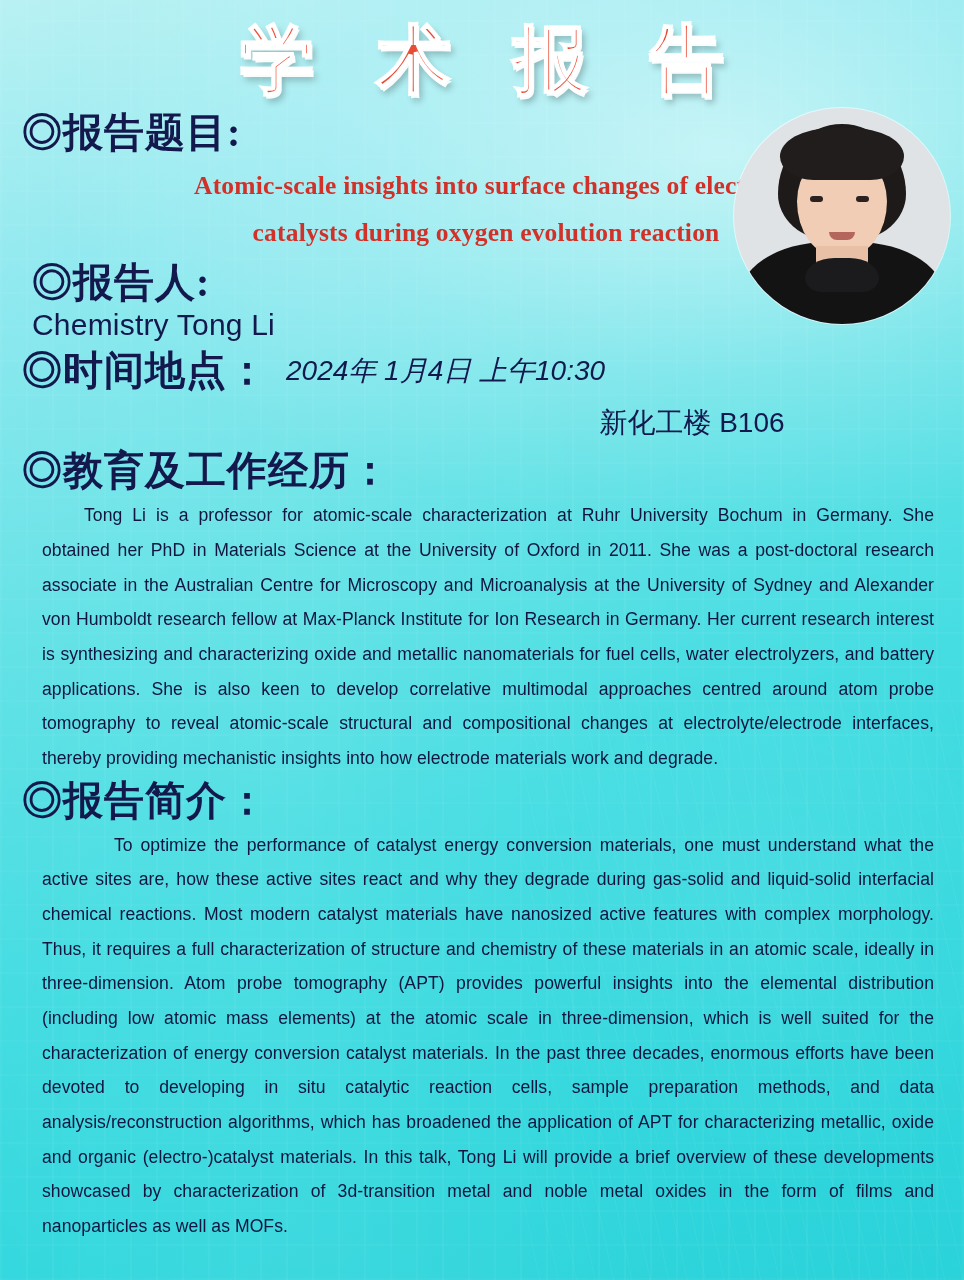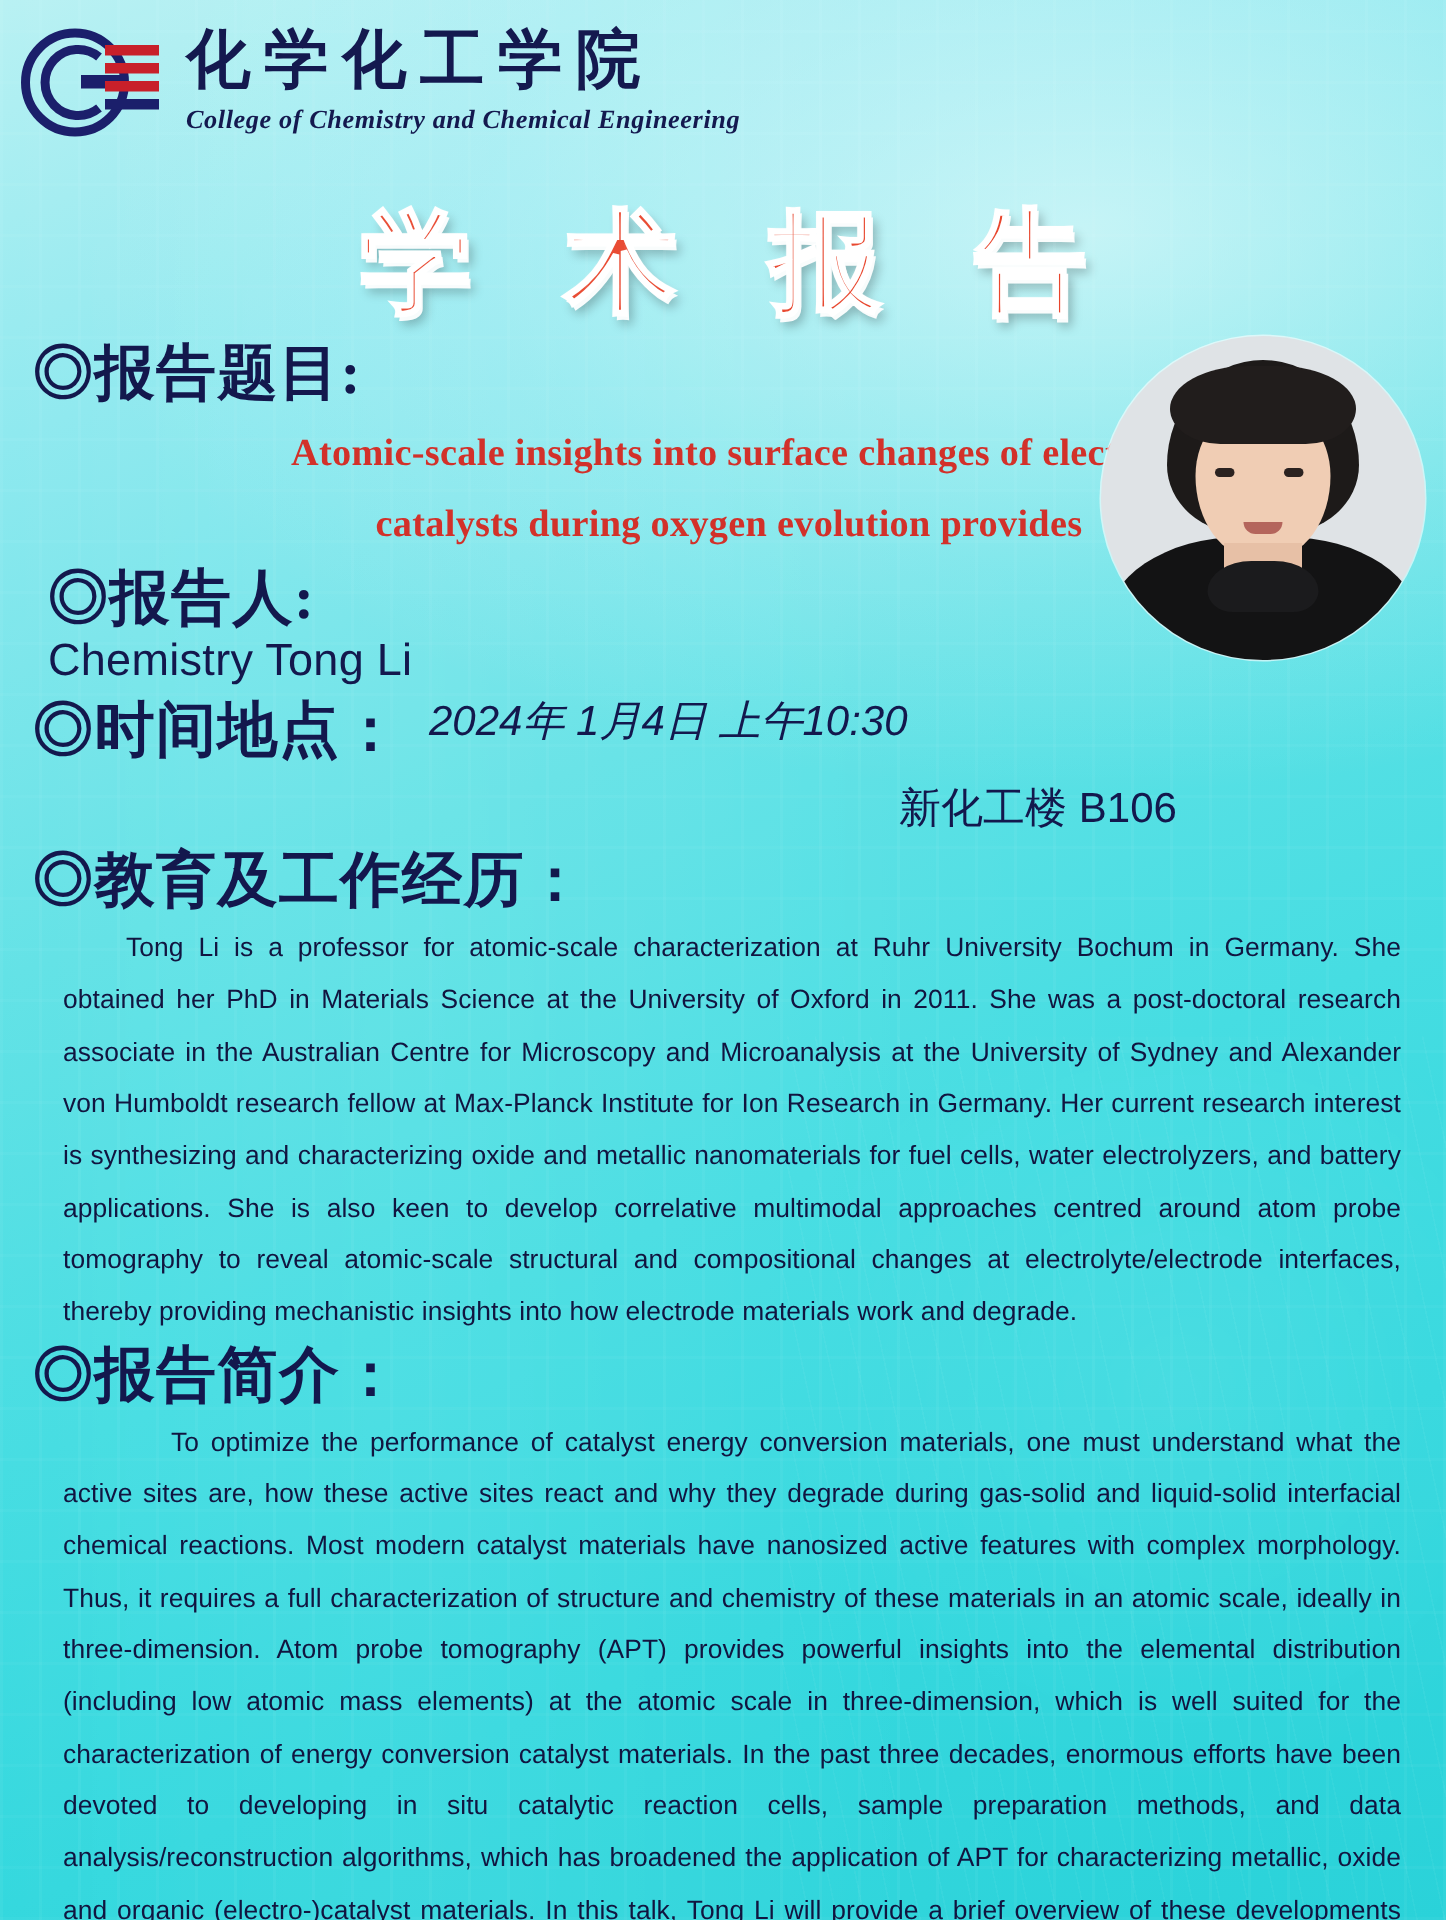--- a/index.html
+++ b/index.html
@@ -140,21 +140,21 @@
     flex-direction: column;
   }
   .speaker-name {
     font-size: 30px;
     color: #13184d;
     margin-left: 10px;
     letter-spacing: 0.2px;
   }
   .time-row {
     display: flex;
-    align-items: flex-start;
+    align-items: center;
     margin-top: 4px;
   }
   .time-value {
     font-size: 28px;
     color: #13184d;
     margin-left: 18px;
     font-style: italic;
   }
   .venue {
     font-size: 28px;
@@ -266,37 +266,20 @@
   .para.indent { text-indent: 42px; }
   .para.indent2 { text-indent: 72px; }
   .gap-small { height: 4px; }
 </style>
 </head>
 <body>
 
 <div class="poster">
   <div class="bg-photo"></div>
 
-  <div class="header">
-    <div class="logo">
-      <svg width="96" height="78" viewBox="0 0 96 78" xmlns="http://www.w3.org/2000/svg">
-        <circle cx="36" cy="39" r="33" fill="none" stroke="#1b1f6b" stroke-width="6"></circle>
-        <path d="M52 22 A22 22 0 1 0 52 56" fill="none" stroke="#1b1f6b" stroke-width="6"></path>
-        <rect x="40" y="34" width="26" height="9" fill="#1b1f6b"></rect>
-        <rect x="56" y="14" width="36" height="7" fill="#c8202a"></rect>
-        <rect x="56" y="26" width="36" height="7" fill="#c8202a"></rect>
-        <rect x="56" y="38" width="36" height="7" fill="#c8202a"></rect>
-        <rect x="56" y="50" width="36" height="7" fill="#1b1f6b"></rect>
-      </svg>
-    </div>
-    <div class="header-text">
-      <div class="cn-title">化学化工学院</div>
-      <div class="en-title">College of Chemistry and Chemical Engineering</div>
-    </div>
-  </div>
 
   <div class="banner">
     <div class="banner-title">学 术 报 告</div>
   </div>
 
   <div class="content">
 
     <div class="portrait">
       <div class="body"></div>
       <div class="hair"></div>
@@ -306,21 +289,21 @@
       <div class="eye r"></div>
       <div class="mouth"></div>
       <div class="neck"></div>
       <div class="collar"></div>
     </div>
 
     <div class="label">◎报告题目:</div>
 
     <div class="talk-title">
       <div>Atomic-scale insights into surface changes of electro-</div>
-      <div>catalysts during oxygen evolution provides</div>
+      <div>catalysts during oxygen evolution reaction</div>
     </div>
 
     <div class="speaker-row">
       <div class="label">◎报告人:</div>
       <div class="speaker-name">Chemistry Tong Li</div>
     </div>
 
     <div class="time-row">
       <div class="label">◎时间地点：</div>
       <div class="time-value">2024年 1月4日  上午10:30</div>

